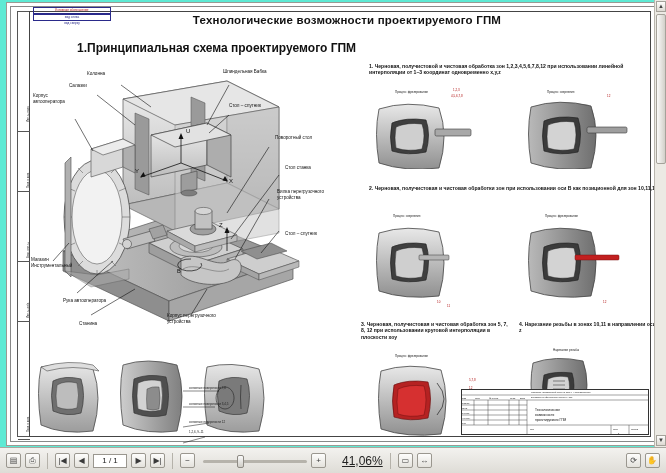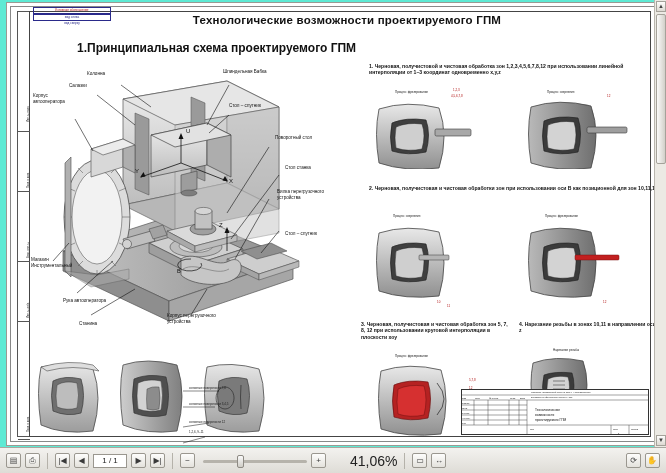--- a/index.html
+++ b/index.html
@@ -103,21 +103,21 @@
     font-size: 8px; color: #3a3a3a;
   }
   .tb-sep { width: 1px; height: 16px; background: #b5b2aa; margin: 0 3px; }
   .tb-page {
     height: 14px; min-width: 34px;
     border: 1px solid #9a978f; background: #fff;
     font-size: 8px; color: #222;
     display: flex; align-items: center; justify-content: center;
   }
   .tb-zoom {
-    font-size: 14px; color: #222; margin-left: 20px;
+    font-size: 12px; color: #222; margin-left: 12px; text-decoration: underline;
   }
   .tb-slider {
     position: relative; width: 104px; height: 14px; margin-left: 4px;
   }
   .tb-slider .track {
     position: absolute; left: 0; top: 6px; width: 104px; height: 3px;
     background: #b6b3ab; border-radius: 2px;
   }
   .tb-slider .knob {
     position: absolute; left: 34px; top: 1px; width: 7px; height: 13px;

